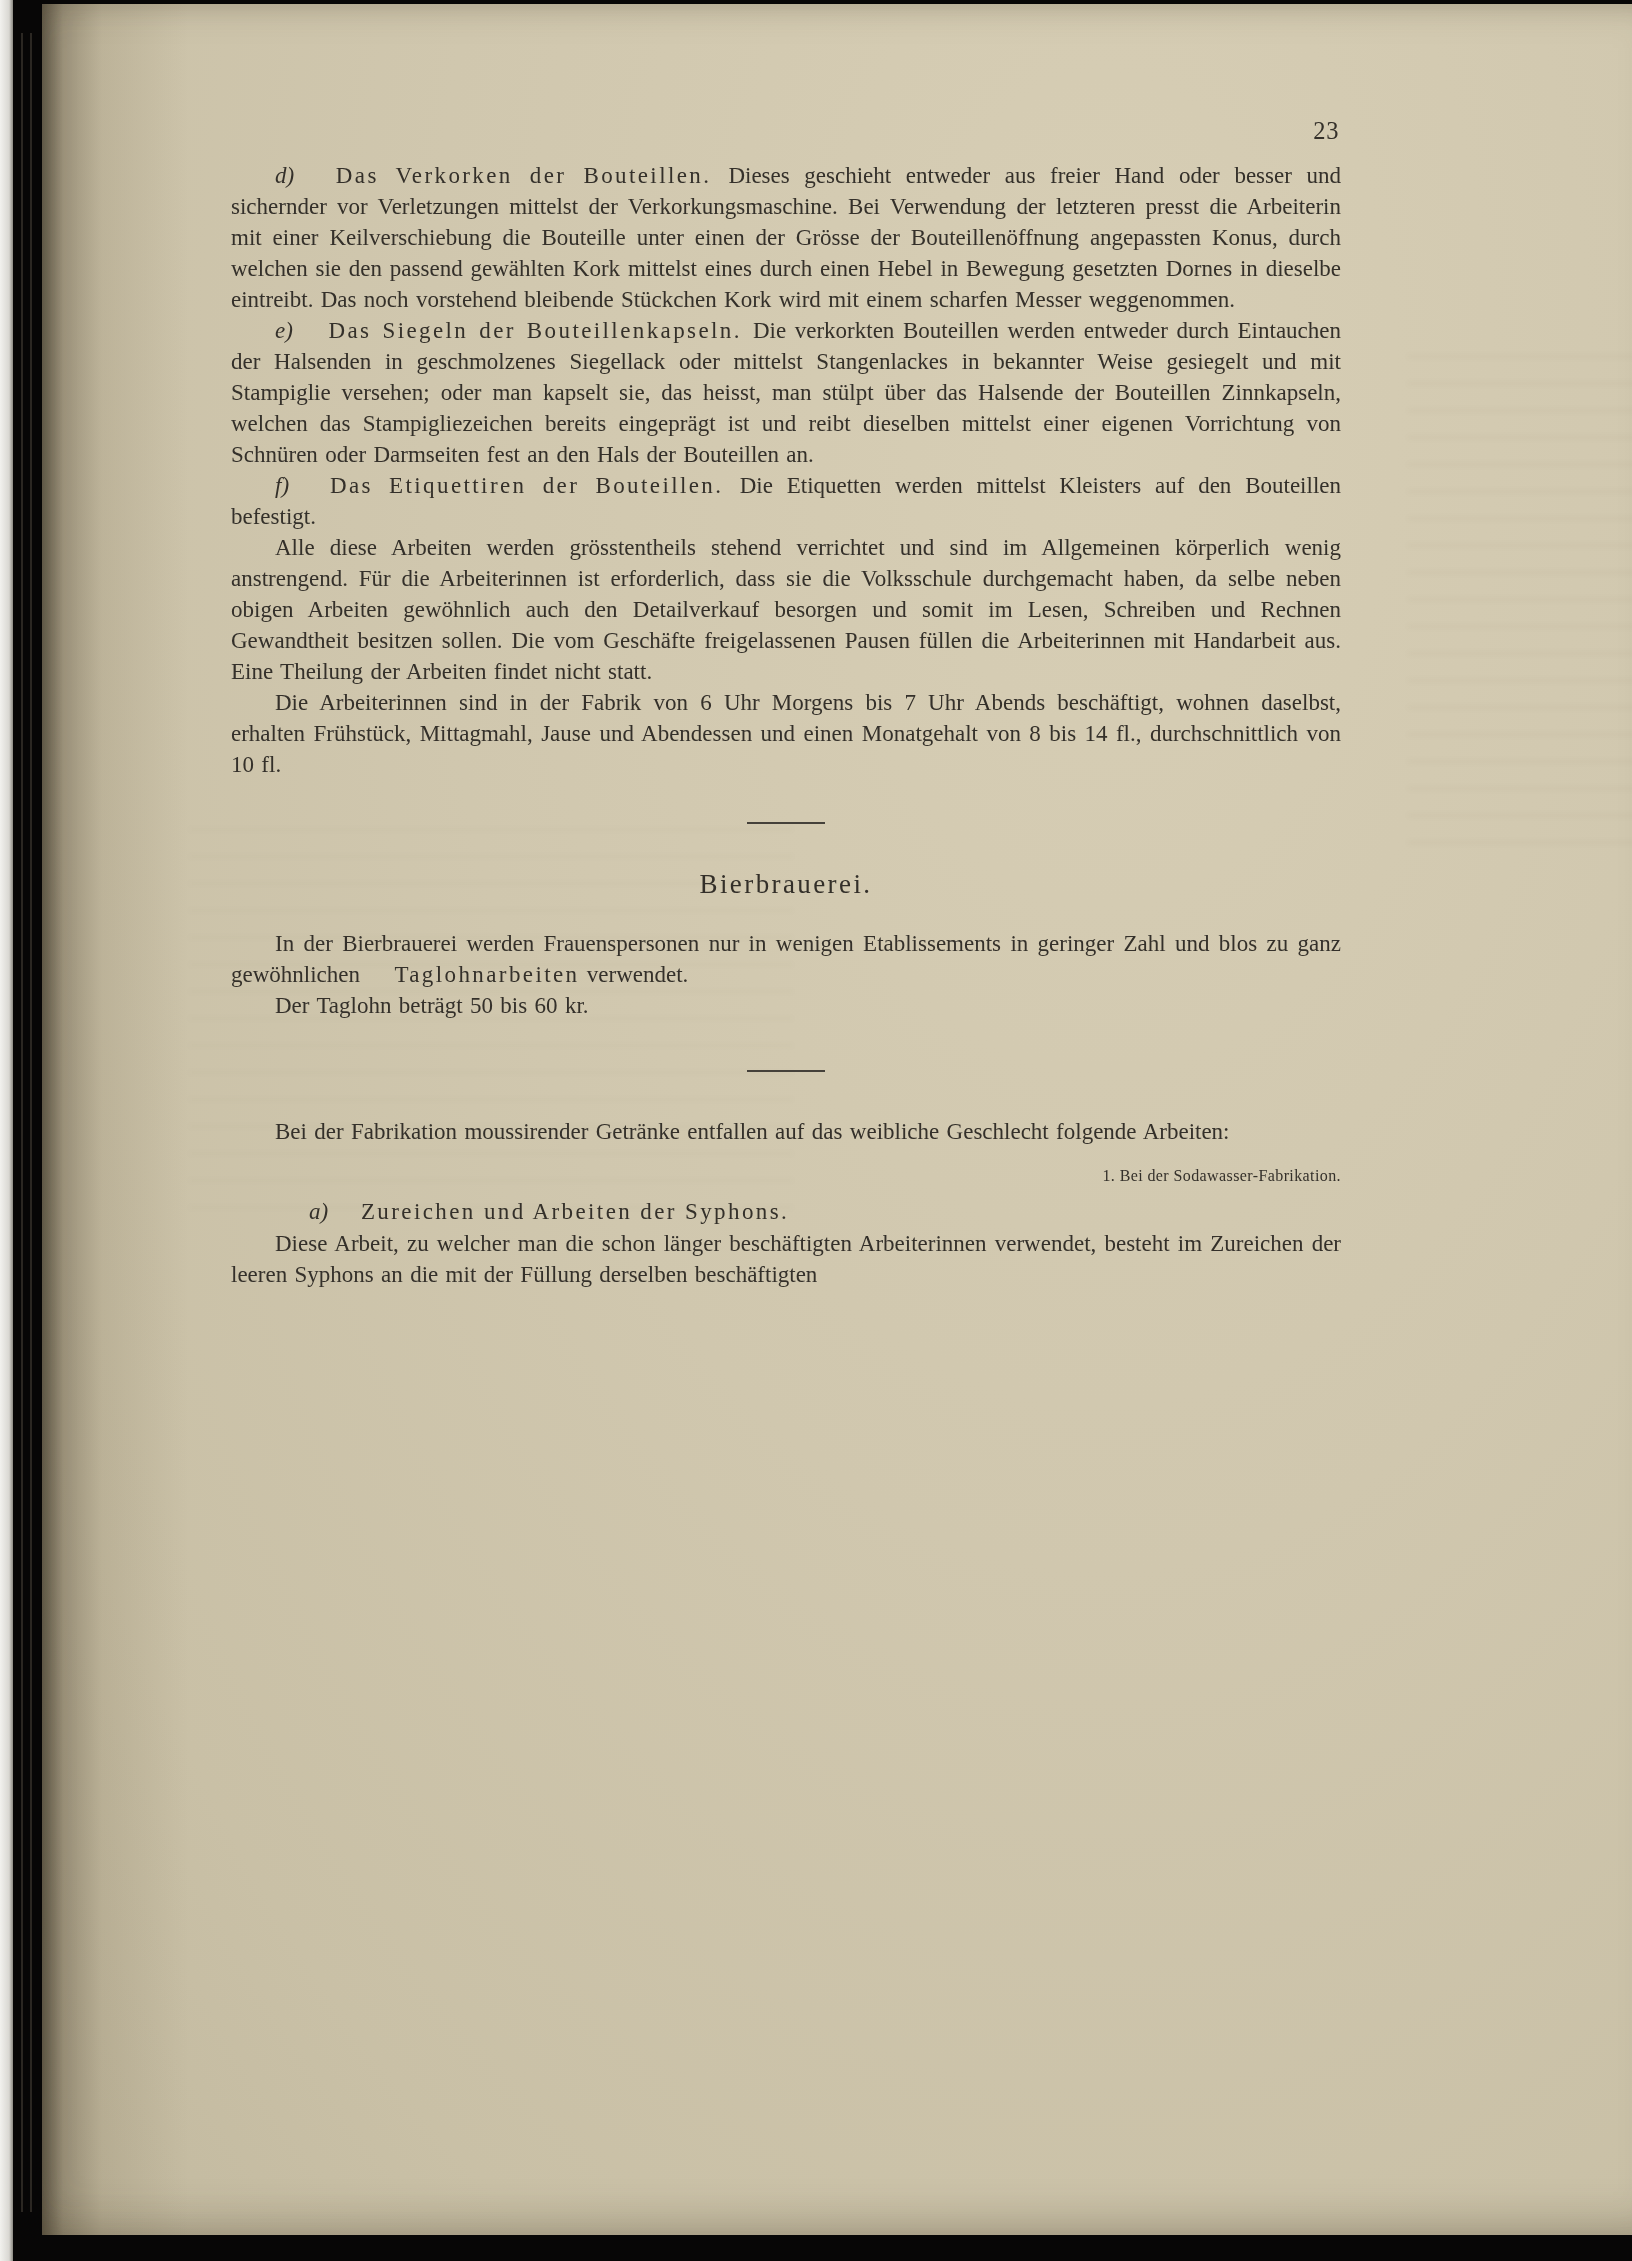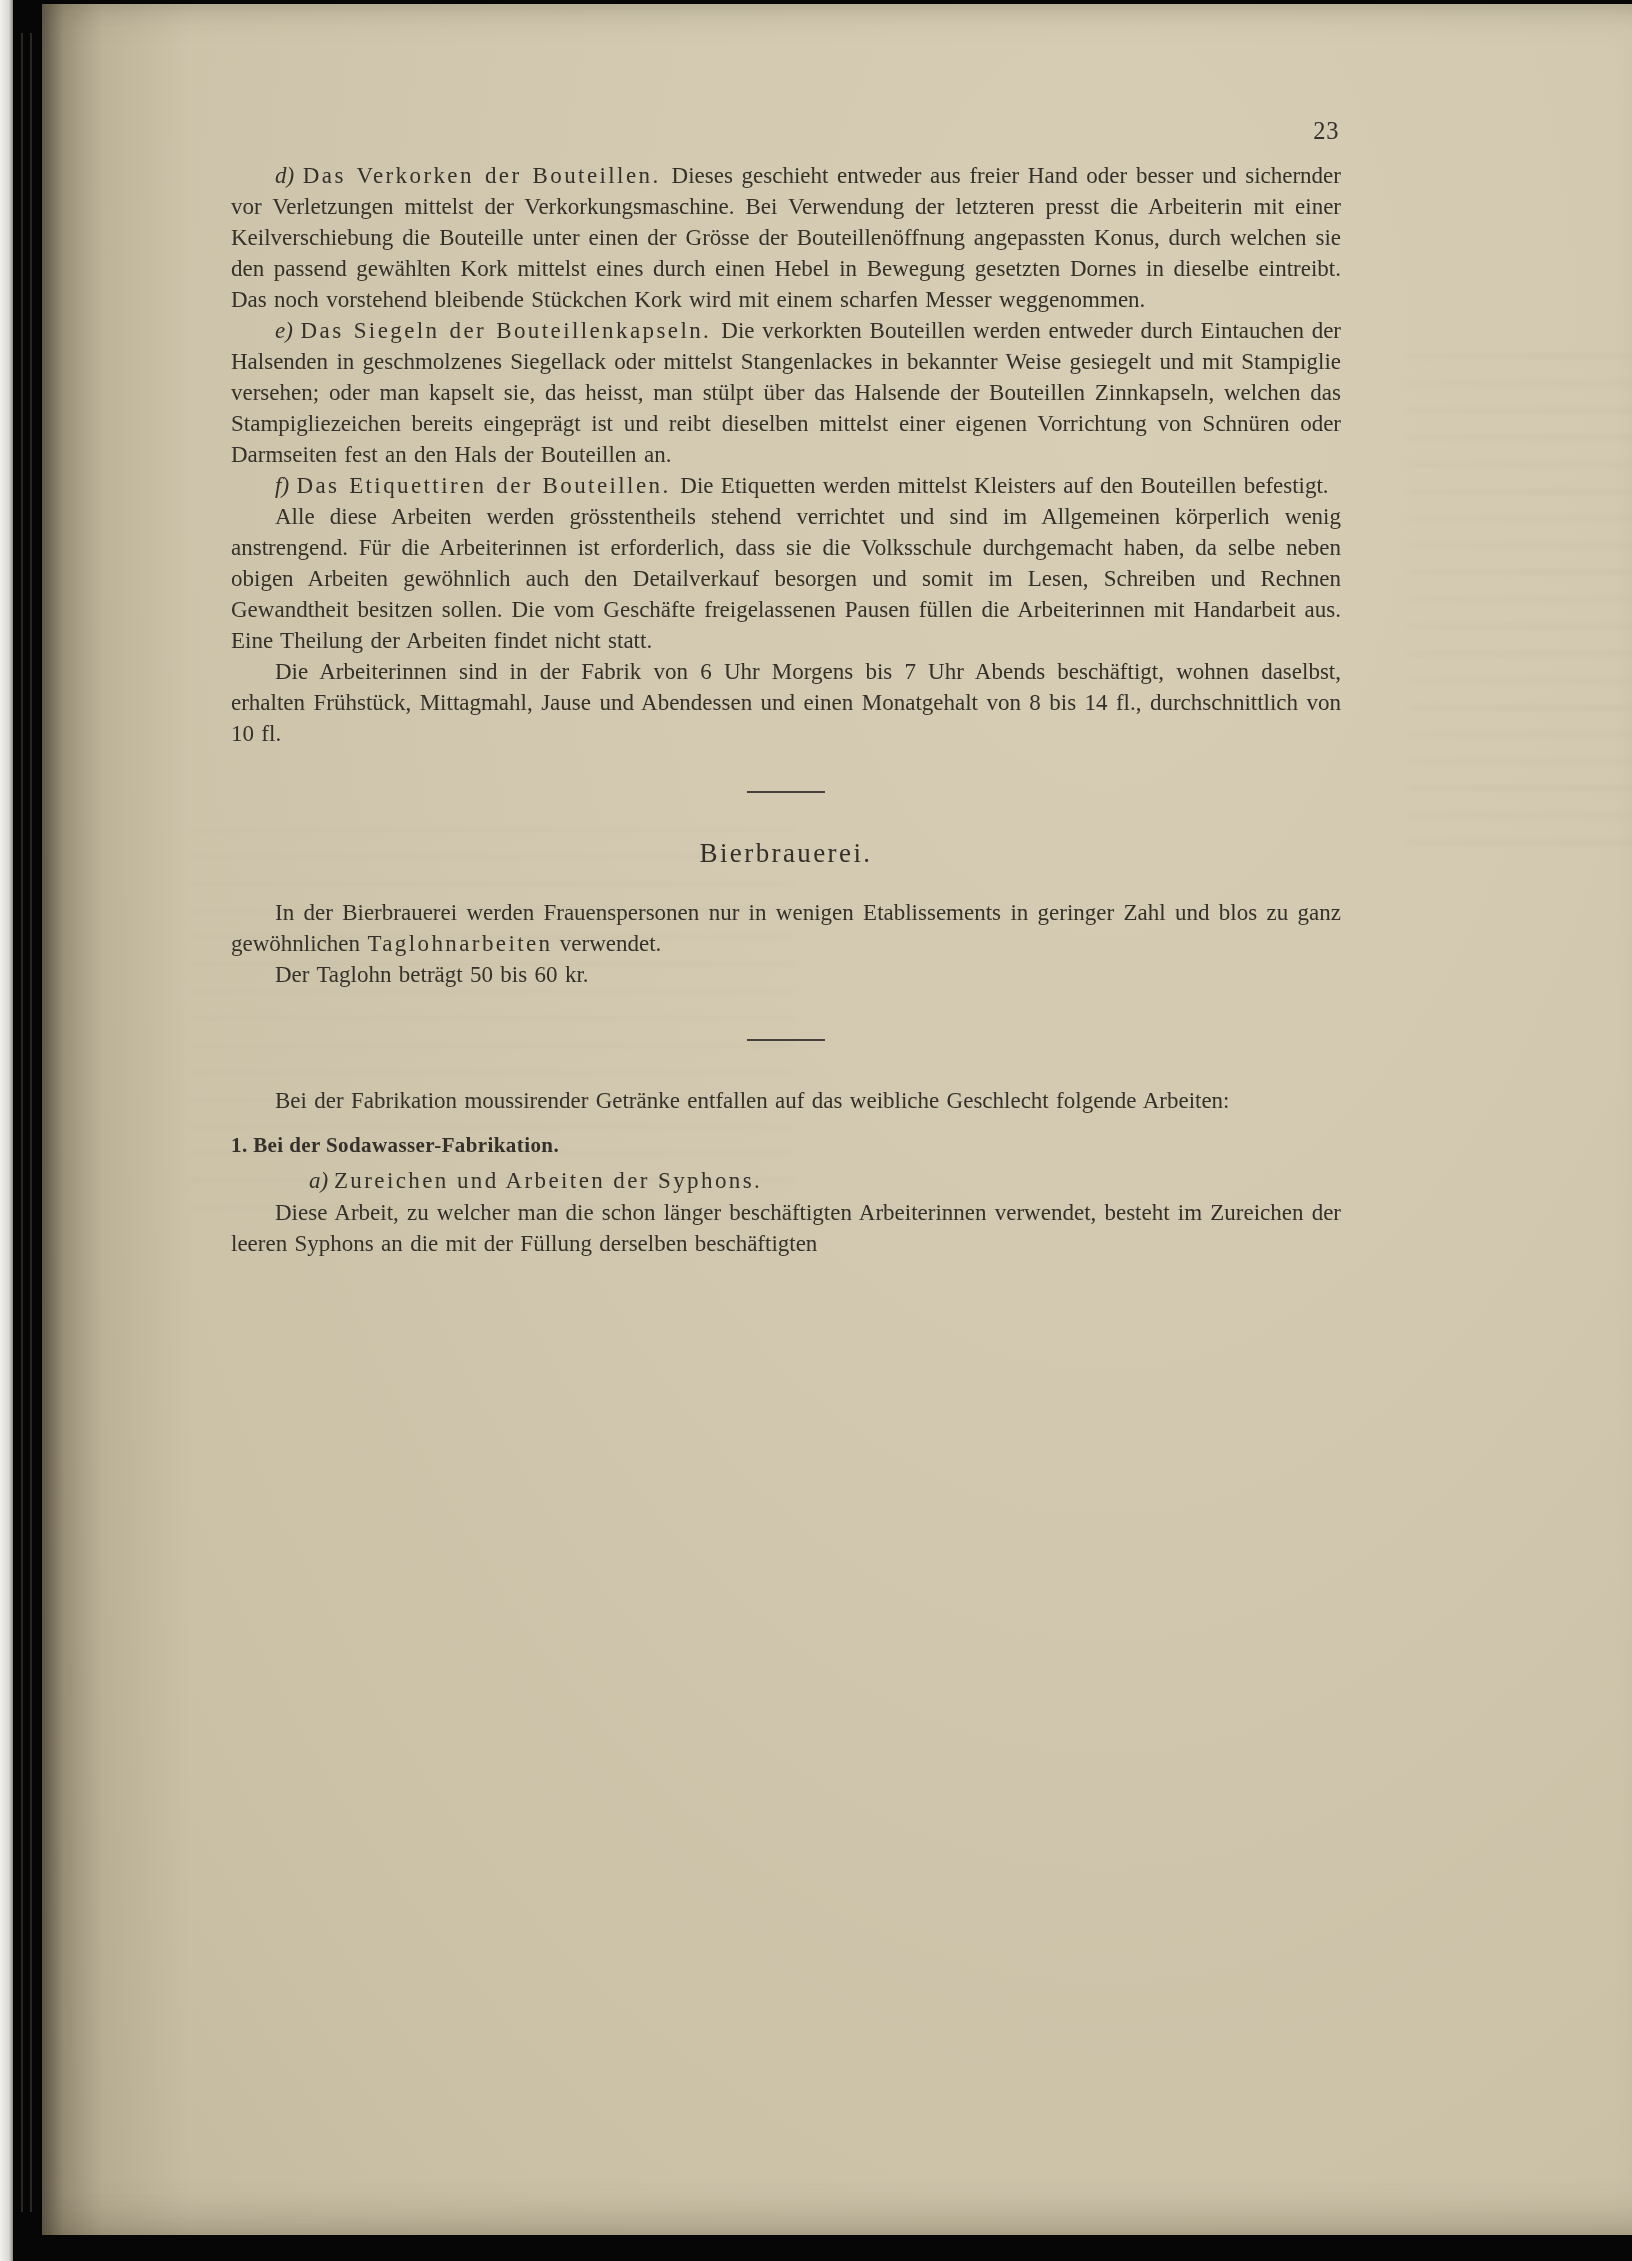--- a/index.html
+++ b/index.html
@@ -83,21 +83,21 @@
   }
   .para {
     margin: 0;
     font-size: 23px;
     line-height: 31px;
     text-align: justify;
     text-indent: 44px;
     word-spacing: 1.6px;
   }
   .lbl { font-style: italic; }
-  .sperr { letter-spacing: 2.4px; }
+  .sperr { letter-spacing: 2.4px; margin-left: 27px; }
   .divider {
     width: 78px;
     height: 0;
     border: none;
     border-top: 2.4px solid #45413a;
     margin: 42px auto 41px auto;
   }
   .divider.divider2 { margin: 49px auto 44px auto; }
   .heading {
     margin: 4.9px 0 24.5px 0;
@@ -105,24 +105,24 @@
     line-height: 39px;
     font-weight: normal;
     letter-spacing: 2.4px;
     text-align: center;
     text-indent: 0;
     color: #332f29;
   }
   .heading.heading-fab { letter-spacing: 3.3px; margin-top: 9.8px; }
   .subheading {
     margin: 14.7px 0 4.9px 0;
-    font-size: 21px;
+    font-size: 16px;
     line-height: 28px;
-    font-weight: bold;
-    text-align: left;
+    font-weight: normal;
+    text-align: right;
     letter-spacing: 0.4px;
   }
   .item-line {
     margin: 0 0 0 78px;
     font-size: 23px;
     line-height: 33px;
   }
 </style>
 </head>
 <body>

